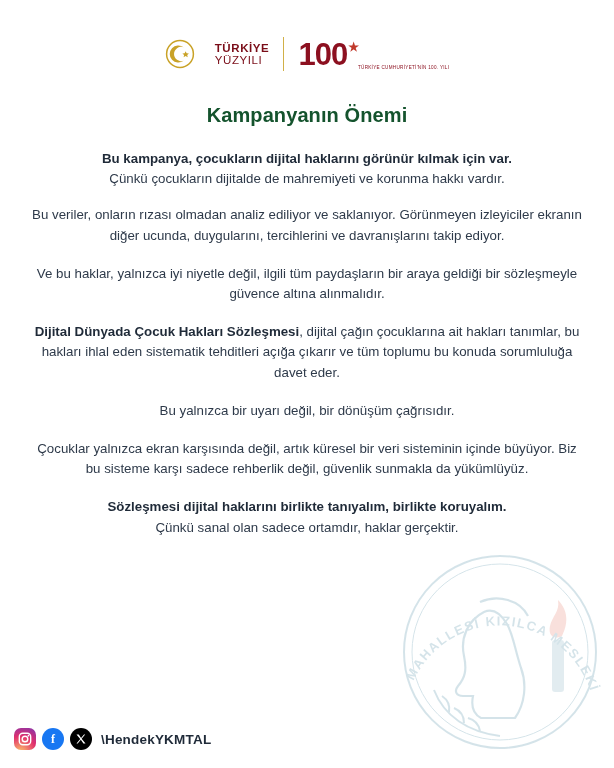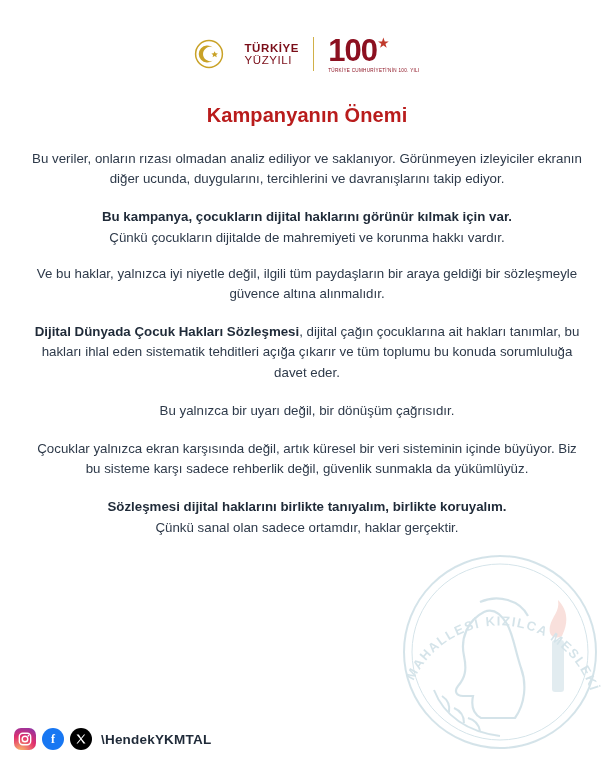--- a/index.html
+++ b/index.html
@@ -56,22 +56,22 @@
     letter-spacing: 0.6px;
   }
   .logo-divider {
     width: 1px;
     height: 34px;
     background: #c9a227;
     opacity: 0.85;
   }
   .logo-right {
     display: flex;
-    flex-direction: column;
-    align-items: flex-start;
+    flex-direction: row;
+    align-items: flex-end;
   }
   .hundred {
     font-size: 31px;
     font-weight: bold;
     color: #8c1020;
     letter-spacing: -1px;
     line-height: 1;
     display: flex;
     align-items: flex-start;
   }
@@ -93,21 +93,21 @@
   .content {
     position: absolute;
     top: 104px;
     left: 0; right: 0;
     padding: 0 22px;
     text-align: center;
   }
   .doc-title {
     font-size: 20px;
     font-weight: bold;
-    color: #b91c1c;
+    color: #14532d;
     margin: 0 0 22px 0;
     letter-spacing: 0.1px;
   }
   .para {
     font-size: 13.3px;
     line-height: 1.52;
     color: #2e3a4a;
     margin: 0 0 18px 0;
     padding: 0 8px;
   }
@@ -198,26 +198,26 @@
       <span class="hundred-sub">TÜRKİYE CUMHURİYETİ'NİN 100. YILI</span>
     </div>
 
   </div>
 
   <div class="content">
 
     <h1 class="doc-title">Kampanyanın Önemi</h1>
 
 
-    <p class="para">Bu veriler, onların rızası olmadan analiz ediliyor ve saklanıyor. Görünmeyen izleyiciler ekranın diğer ucunda, duygularını, tercihlerini ve davranışlarını takip ediyor.</p>
-
     <p class="para block-bold tight">
       <span>Bu kampanya, çocukların dijital haklarını görünür kılmak için var.</span>
       <span class="sub">Çünkü çocukların dijitalde de mahremiyeti ve korunma hakkı vardır.</span>
     </p>
+
+    <p class="para">Bu veriler, onların rızası olmadan analiz ediliyor ve saklanıyor. Görünmeyen izleyiciler ekranın diğer ucunda, duygularını, tercihlerini ve davranışlarını takip ediyor.</p>
 
     <p class="para">Ve bu haklar, yalnızca iyi niyetle değil, ilgili tüm paydaşların bir araya geldiği bir sözleşmeyle güvence altına alınmalıdır.</p>
 
     <p class="para"><b>Dijital Dünyada Çocuk Hakları Sözleşmesi</b><span>, dijital çağın çocuklarına ait hakları tanımlar, bu hakları ihlal eden sistematik tehditleri açığa çıkarır ve tüm toplumu bu konuda sorumluluğa davet eder.</span></p>
 
     <p class="para">Bu yalnızca bir uyarı değil, bir dönüşüm çağrısıdır.</p>
 
     <p class="para">Çocuklar yalnızca ekran karşısında değil, artık küresel bir veri sisteminin içinde büyüyor. Biz bu sisteme karşı sadece rehberlik değil, güvenlik sunmakla da yükümlüyüz.</p>
 
     <p class="para block-bold">

